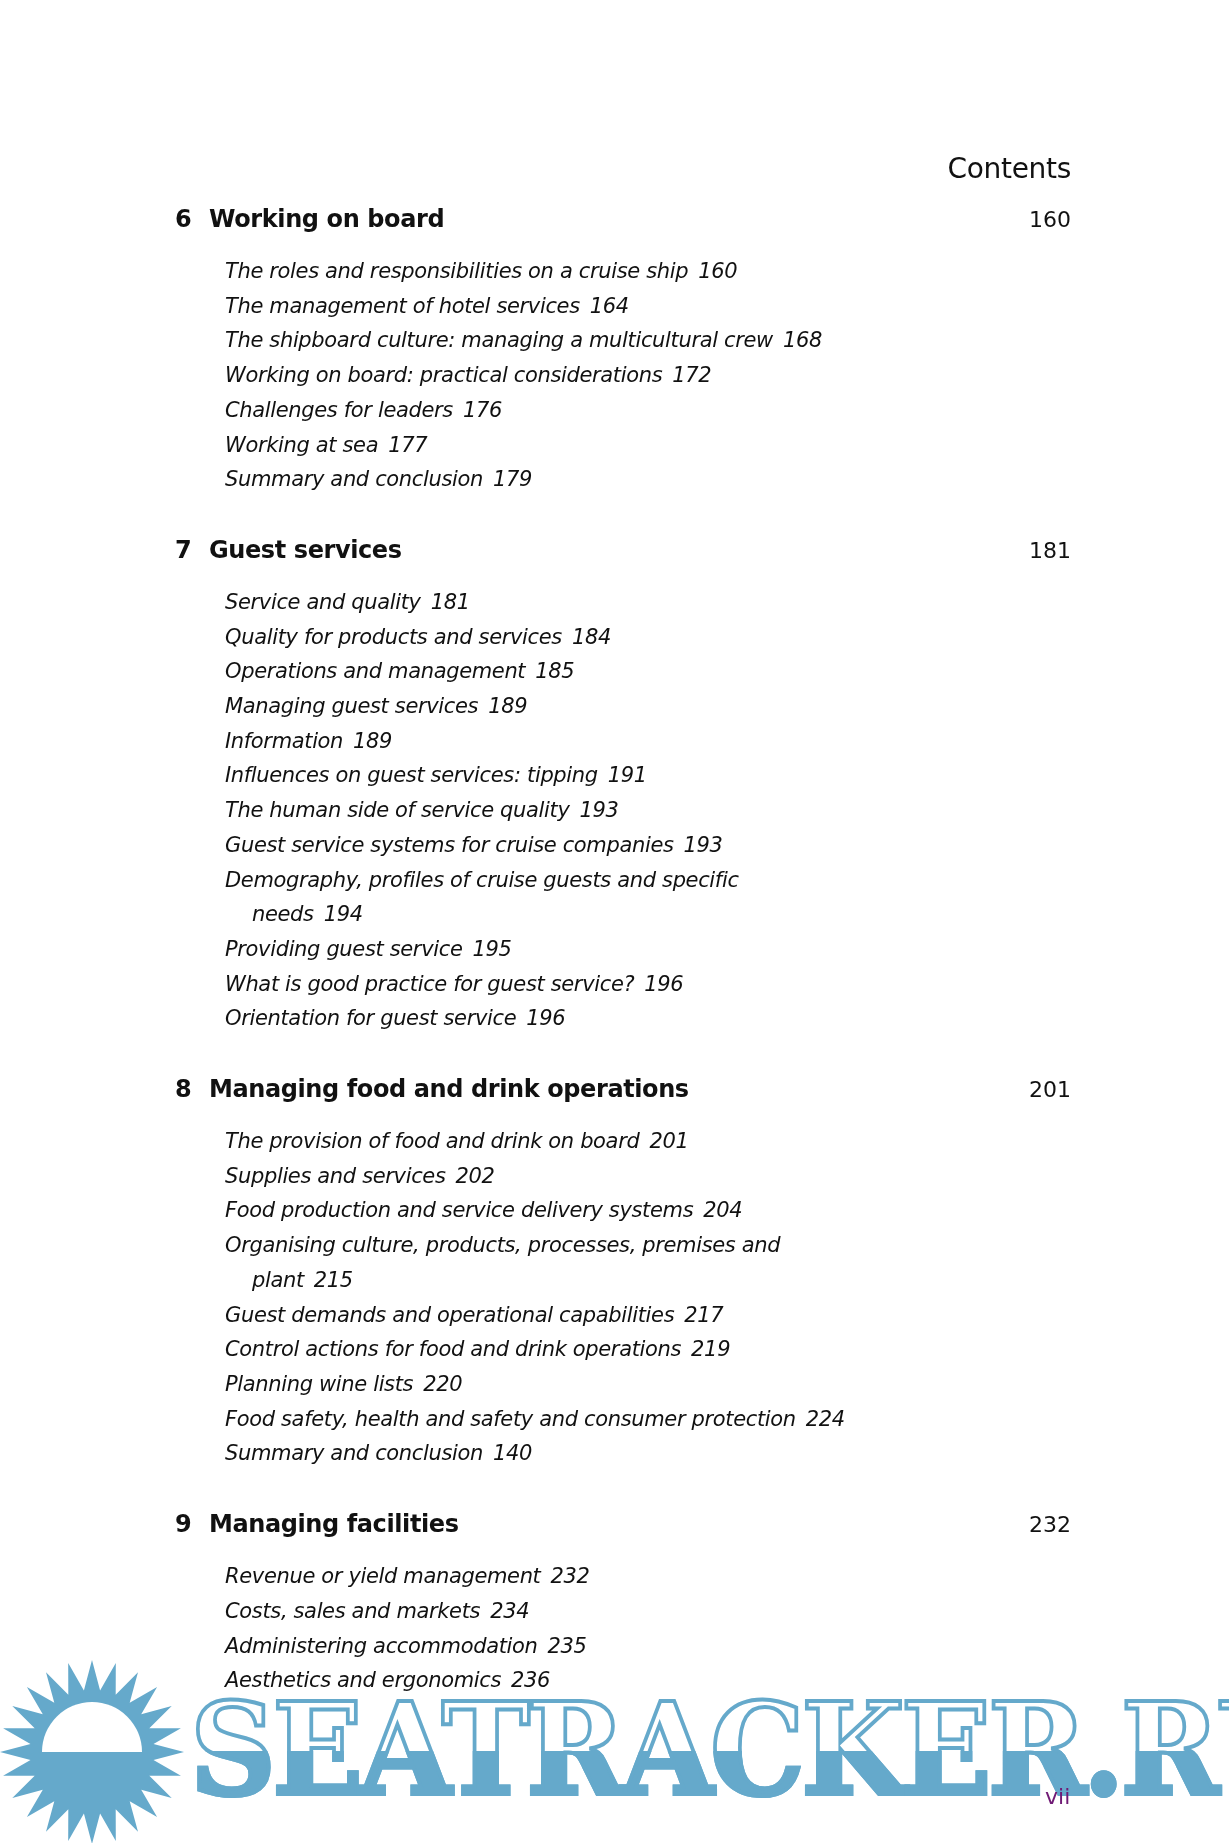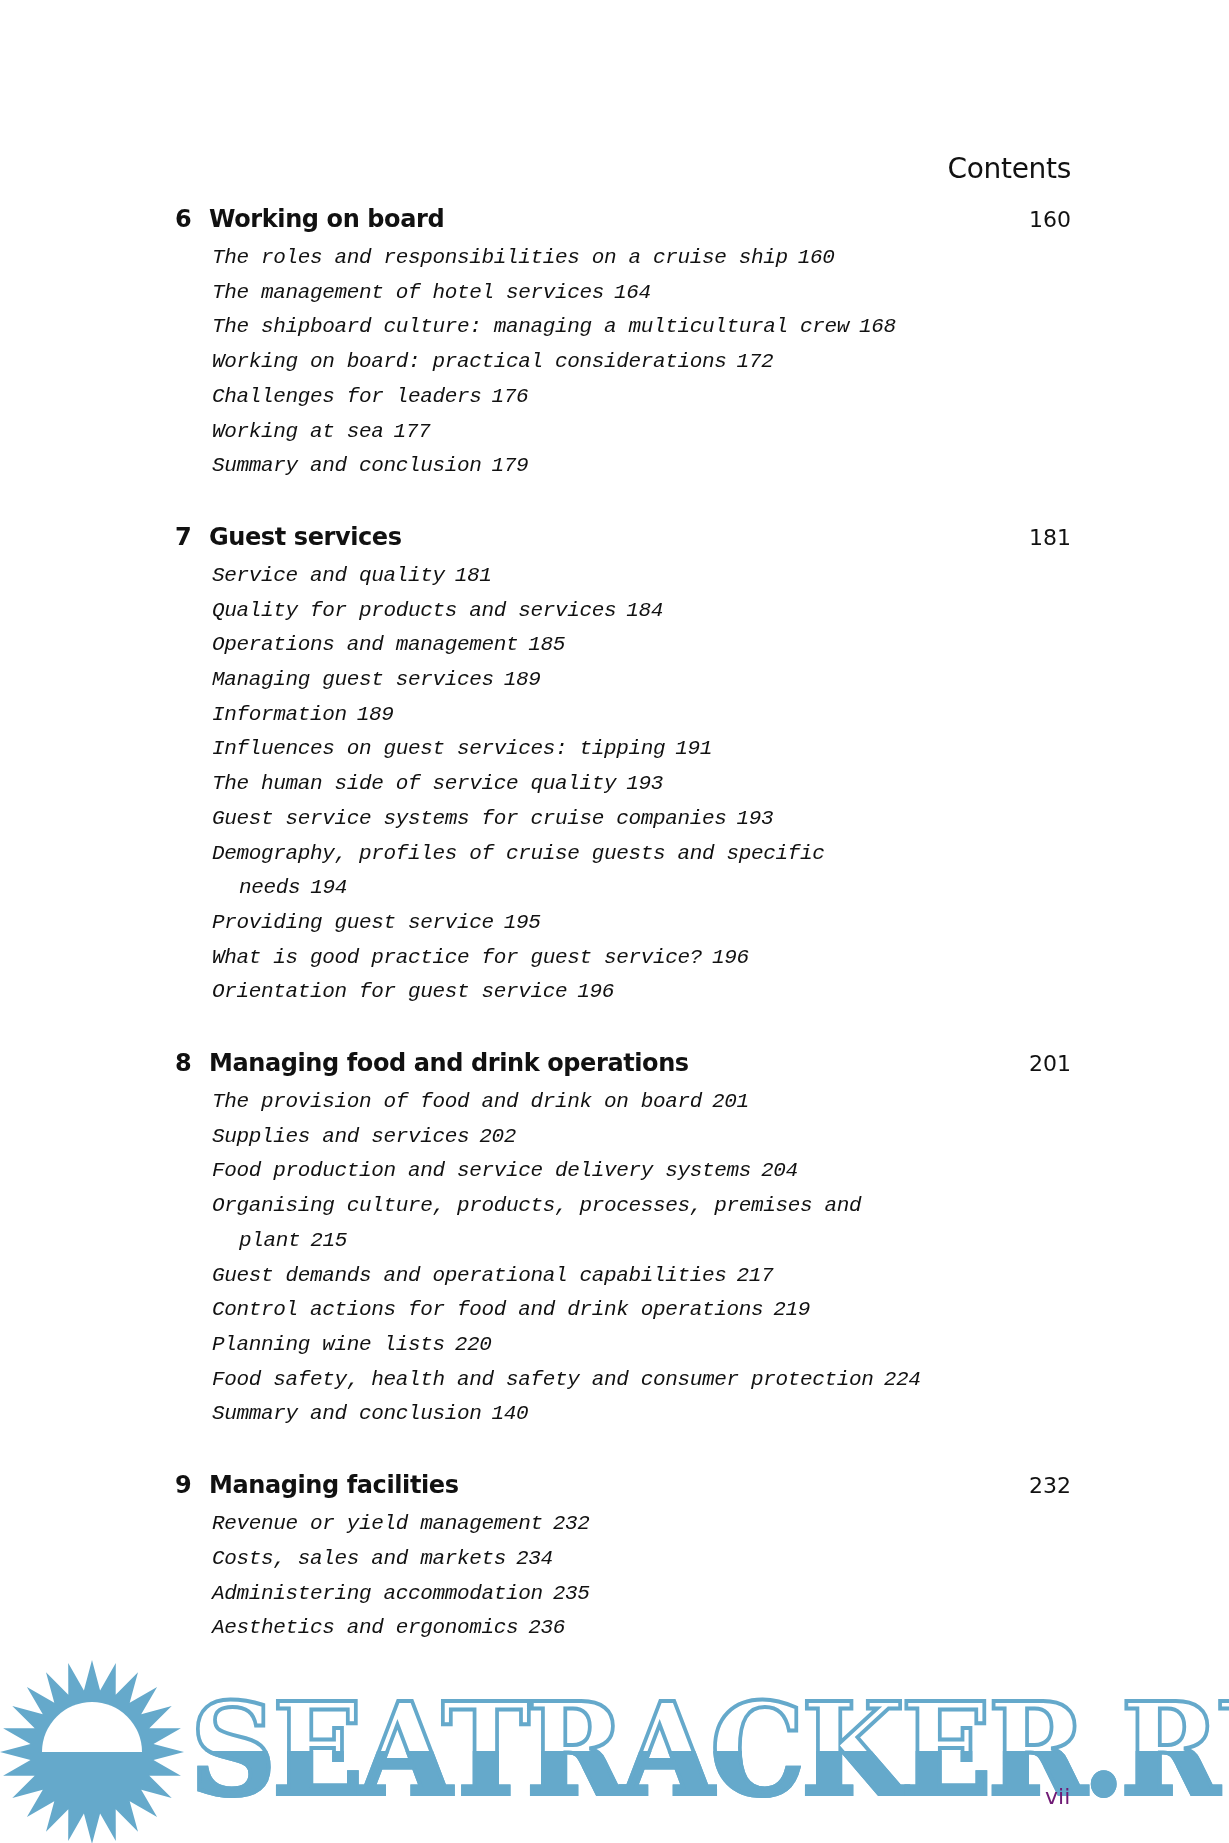--- a/index.html
+++ b/index.html
@@ -53,23 +53,22 @@
       letter-spacing: -0.4px;
     }
     .chapter-page {
       position: absolute;
       right: 0;
       top: 0;
       font-size: 22px;
     }
     .sections {
       list-style: none;
-      margin: 4px;
+      margin: 17px;
       padding: 0 0 0 33px;
-      font-family: Liberation Mono, monospace;
     }
     .section {
       font-style: italic;
       font-size: 21px;
       line-height: 34.7px;
       letter-spacing: -0.35px;
       white-space: nowrap;
     }
     .section .cont {
       display: block;

